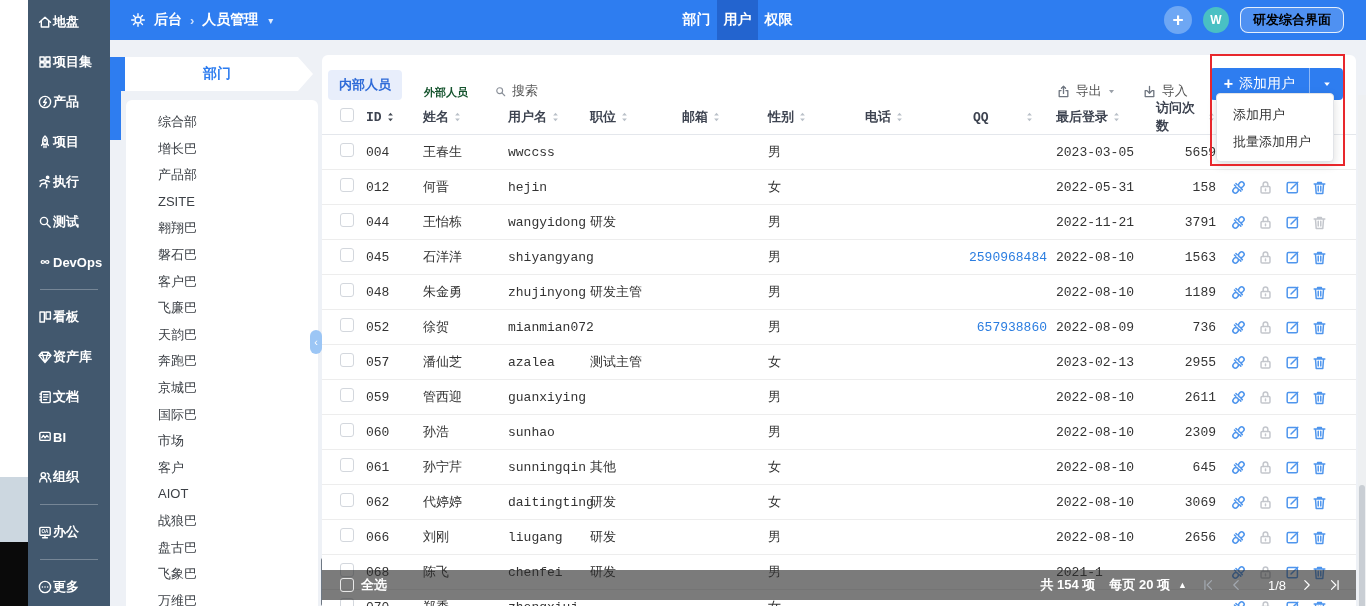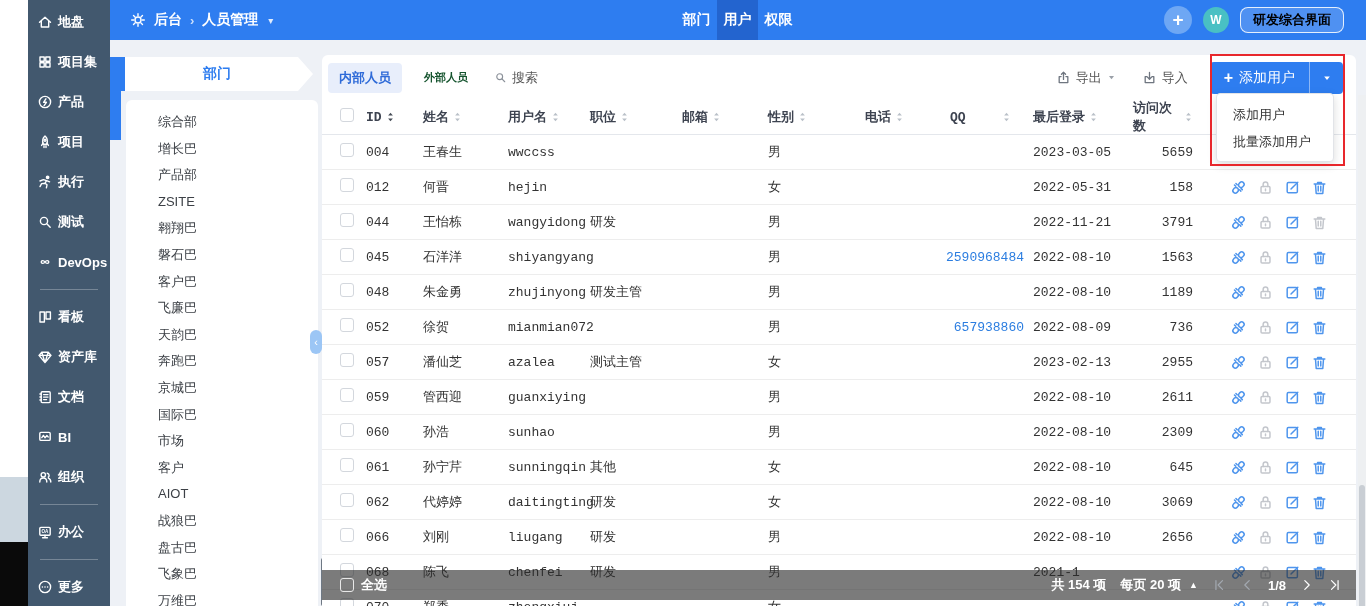--- a/index.html
+++ b/index.html
@@ -7,21 +7,21 @@
   body { font-family:"Liberation Sans","DejaVu Sans",sans-serif; background:#eef1f6; position:relative; }
   .abs { position:absolute; }
 
   
   .left-strip { left:0; top:0; width:28px; height:606px; background:#fff; }
   .left-strip .seg-gray { position:absolute; left:0; top:477px; width:100%; height:65px; background:#ccd7e0; }
   .left-strip .seg-black { position:absolute; left:0; top:542px; width:100%; height:64px; background:#0a0a0a; }
 
   
   .sidebar { left:28px; top:0; width:82px; height:606px; background:#42586e; padding-top:2px; z-index:5; }
-  .side-item { height:40px; display:flex; align-items:center; gap:5px; padding-left:9px; color:#fff;
+  .side-item { height:40px; display:flex; align-items:center; padding-left:9px; color:#fff;
                font-size:13px; font-weight:bold; cursor:pointer; white-space:nowrap; }
   .side-item .ic { width:16px; height:16px; flex:0 0 16px; color:#fff; }
   .side-item .ic svg { width:16px; height:16px; display:block; }
   .side-divider { height:1px; background:rgba(255,255,255,.28); margin:7px 12px; }
 
   
   .topbar { left:110px; top:0; width:1256px; height:40px; background:#2e7df0; color:#fff; z-index:6; }
   .crumb { position:absolute; left:20px; top:0; height:40px; display:flex; align-items:center; gap:8px;
            font-size:14px; font-weight:bold; }
   .crumb .ic svg { width:16px; height:16px; display:block; }
@@ -51,21 +51,21 @@
   .dept-ribbon .txt { color:#2e7df0; font-size:14px; font-weight:bold; }
   .dept-card { left:126px; top:100px; width:192px; height:506px; background:#fff; border-radius:6px 6px 0 0; overflow:hidden; }
   .dept-list { list-style:none; padding-top:9px; }
   .dept-item { height:26.6px; line-height:26.6px; padding-left:32px; font-size:13px; color:#3c4046; cursor:pointer; white-space:nowrap; }
   .dept-scroll-thumb { left:321px; top:558px; width:4px; height:48px; background:#6e7884; border-radius:2px; cursor:pointer; }
   .collapse-handle { left:310px; top:330px; width:12px; height:24px; background:#9cc6f5; border-radius:6px;
                      color:#fff; font-size:11px; display:flex; align-items:center; justify-content:center; cursor:pointer; z-index:7; }
 
   
   .table-card { left:322px; top:55px; width:1034px; height:551px; background:#fff; border-radius:6px 6px 0 0; overflow:hidden; }
-  .toolbar { position:absolute; left:0; top:0; width:100%; height:45px; display:flex; align-items:center; padding:0 13px 0 6px; }
+  .toolbar { position:absolute; left:0; top:0; width:100%; height:45px; display:flex; align-items:flex-end; padding:0 13px 0 6px; }
   .pill-tab { background:#e8eefb; color:#2f6bd8; font-weight:bold; font-size:13px; padding:6px 11px; border-radius:4px; cursor:pointer; }
   .plain-tab { color:#14532d; font-size:11px; font-weight:bold; margin-left:22px; cursor:pointer; }
   .search-tab { color:#555; font-size:13px; margin-left:26px; display:flex; align-items:center; gap:5px; cursor:pointer; }
   .search-tab .ic svg { width:13px; height:13px; display:block; color:#8a9099; }
   .toolbar-spacer { flex:1; }
   .tool-btn { display:flex; align-items:center; gap:5px; color:#555; font-size:13px; cursor:pointer; }
   .tool-btn .ic svg { width:15px; height:15px; display:block; color:#6f7680; }
   .tool-btn .dcaret svg { width:9px; height:9px; display:block; color:#9aa0a8; }
   .gap24 { width:26px; } .gap20 { width:22px; }
   .add-btn { display:flex; height:32px; border-radius:4px; overflow:hidden; cursor:pointer; }
@@ -77,42 +77,42 @@
 
   
   .thead, .trow { display:flex; align-items:center; padding-left:18px; height:35px; font-size:13px;font-family:Liberation Mono, monospace; }
   .thead { position:absolute; top:45px; left:0; width:100%; border-bottom:1px solid #e4e7ec; color:#3d4350; font-weight:bold; }
   .tbody { position:absolute; top:80px; left:0; width:100%; }
   .trow { border-bottom:1px solid #ededed; color:#333; }
   .hcell { display:flex; align-items:center; gap:4px; }
   .sort svg { width:9px; height:12px; display:block; }
   .sort { color:#b9c0c8; } .sort.active { color:#454b55; }
   .col-check { width:26px; } .col-id { width:57px; } .col-name { width:85px; } .col-user { width:82px; }
-  .col-title { width:92px; } .col-mail { width:86px; } .col-gender { width:97px; } .col-phone { width:85px; }
+  .col-title { width:92px; } .col-mail { width:86px; } .col-gender { width:97px; } .col-phone { width:108px; }
   .col-qq { width:74px; margin-right:9px; display:flex; justify-content:flex-end;gap:36px; }
   .col-login { width:100px; } .col-visits { width:66px; display:flex; justify-content:flex-end; padding-right:6px; }
   .col-actions { flex:1; display:flex; justify-content:flex-end; gap:10px; padding-right:28px; }
   .checkbox { width:14px; height:14px; border:1.5px solid #d3d7dd; border-radius:3px; background:#fff; display:inline-block; cursor:pointer; }
   .qq-link { color:#2b7de0; text-decoration:none; cursor:pointer; }
   .act { width:17px; height:17px; cursor:pointer; }
   .act svg { width:17px; height:17px; display:block; }
   .act.blue { color:#4e95ed; } .act.gray { color:#c3c6cc; }
 
   
   .footer-overlay { position:absolute; left:0; top:515px; width:100%; height:30px; background:rgba(42,42,42,.62);
                     display:flex; align-items:center; color:#fff; font-size:13px; font-weight:bold; padding:0 14px 0 18px; z-index:8; }
   .footer-overlay .checkbox { border-color:#e8e8e8; background:transparent; }
   .sel-label { margin-left:7px; }
   .foot-spacer { flex:1; }
   .pager { display:flex; align-items:center; gap:14px; }
   .pager .upcaret { font-size:9px; margin-left:-6px; cursor:pointer; }
   .pg { width:14px; height:14px; cursor:pointer; }
   .pg svg { width:14px; height:14px; display:block; }
   .pg.dim { color:#a3a9b1; } .pg.lit { color:#fff; }
-  .page-num { font-weight:bold; }
+  .page-num { font-weight:normal;margin-left:11px; }
 
   
   .dropdown { left:1216px; top:93px; width:118px; height:69px; background:#fff; border:1px solid #e2e4e8;
               border-radius:4px; box-shadow:0 3px 10px rgba(0,0,0,.14); z-index:9; padding-top:7px; }
   .dropdown .item { height:27px; line-height:27px; padding-left:16px; font-size:13px; color:#333; cursor:pointer; }
   .annotation { left:1210px; top:54px; width:135px; height:112px; border:2px solid #e8272c; z-index:20; pointer-events:none; }
 
   
   .main-scrollbar { left:1358px; top:95px; width:8px; height:511px; background:#eef0f2; z-index:3; }
   .main-scrollbar .thumb { position:absolute; left:1px; top:390px; width:6px; height:130px; background:#c9ced4; border-radius:3px; cursor:pointer; }

